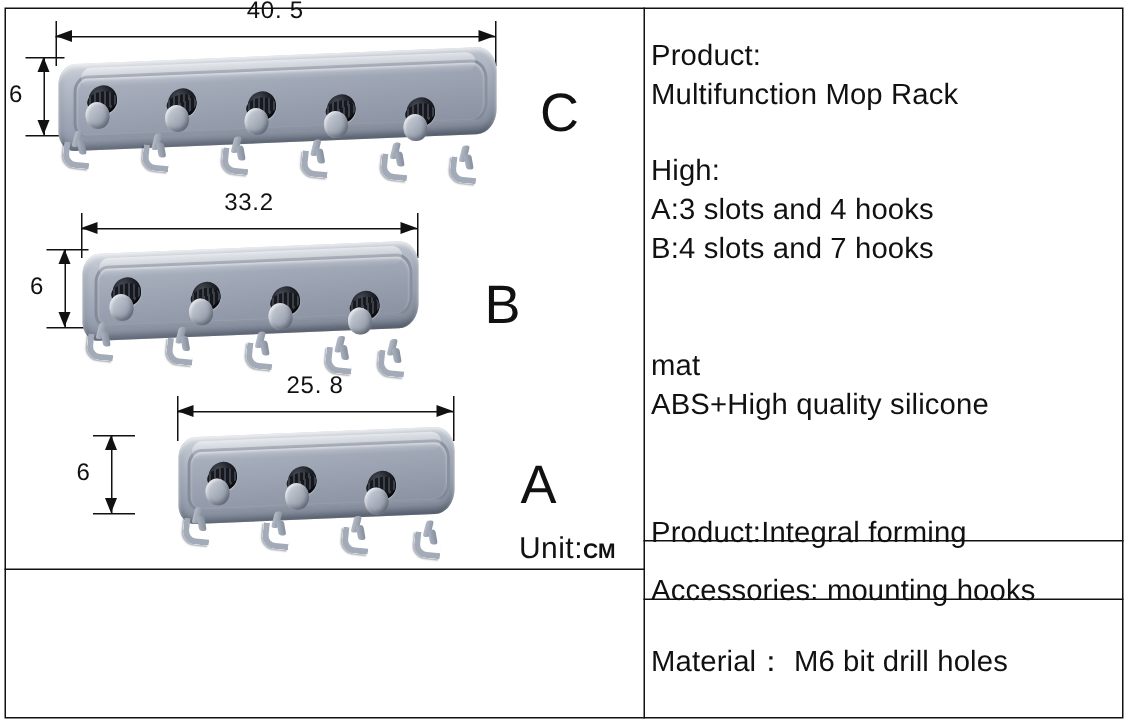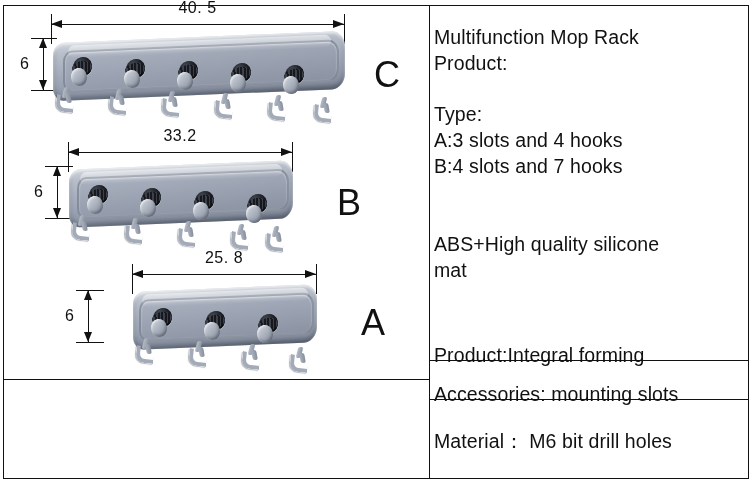--- a/index.html
+++ b/index.html
@@ -18,21 +18,21 @@
 
   
   .hdiv-left{position:absolute;left:3px;top:379px;width:427px;height:0;
              border-top:1.6px solid #111;}
 
   
   .hdiv-right{position:absolute;left:429px;width:320px;height:0;
               border-top:1.3px solid #111;}
 
   
-  .draw-panel{position:absolute;left:17px;top:5px;width:426px;height:374px;}
+  .draw-panel{position:absolute;left:3px;top:5px;width:426px;height:374px;}
 
   .unit{position:absolute;left:343px;top:350px;
         font-size:20px;letter-spacing:.3px;white-space:nowrap;}
   .unit .cm{font-size:14px;font-weight:bold;letter-spacing:0;}
 
   
   .model{position:absolute;}
   .model-letter{position:absolute;font-size:36px;line-height:1;
                 font-weight:400;color:#111;}
 
@@ -345,46 +345,49 @@
         </div>
       <div class="hook" style="left:228px;top:92px;">
           <div class="stem"></div>
           <div class="curve"></div>
           <div class="tip"></div>
         </div>
 
       <div class="model-letter" style="left:300px;top:50px;">A</div>
     </div>
 
+    <div class="unit">
+      <span>Unit:</span><span class="cm">CM</span>
+    </div>
   </div>
 
   <div class="spec">
 
     <div class="blk" style="top:19px;">
+      <div class="ln">Product:</div>
       <div class="ln">Multifunction Mop Rack</div>
-      <div class="ln">Product:</div>
     </div>
 
     <div class="blk" style="top:96px;">
-      <div class="ln">Type:</div>
+      <div class="ln">High:</div>
       <div class="ln">A:3 slots and 4 hooks</div>
       <div class="ln">B:4 slots and 7 hooks</div>
     </div>
 
     <div class="blk" style="top:226px;">
+      <div class="ln">mat</div>
       <div class="ln">ABS+High quality silicone</div>
-      <div class="ln">mat</div>
     </div>
 
     <div class="blk" style="top:337px;">
       <div class="ln">Product:Integral forming</div>
     </div>
 
     <div class="blk" style="top:376px;">
-      <div class="ln">Accessories: mounting slots</div>
+      <div class="ln">Accessories: mounting hooks</div>
     </div>
 
     <div class="blk" style="top:423px;">
       <div class="ln">Material：  M6 bit drill holes</div>
     </div>
   </div>
 
 </div>
 
 </body></html>

